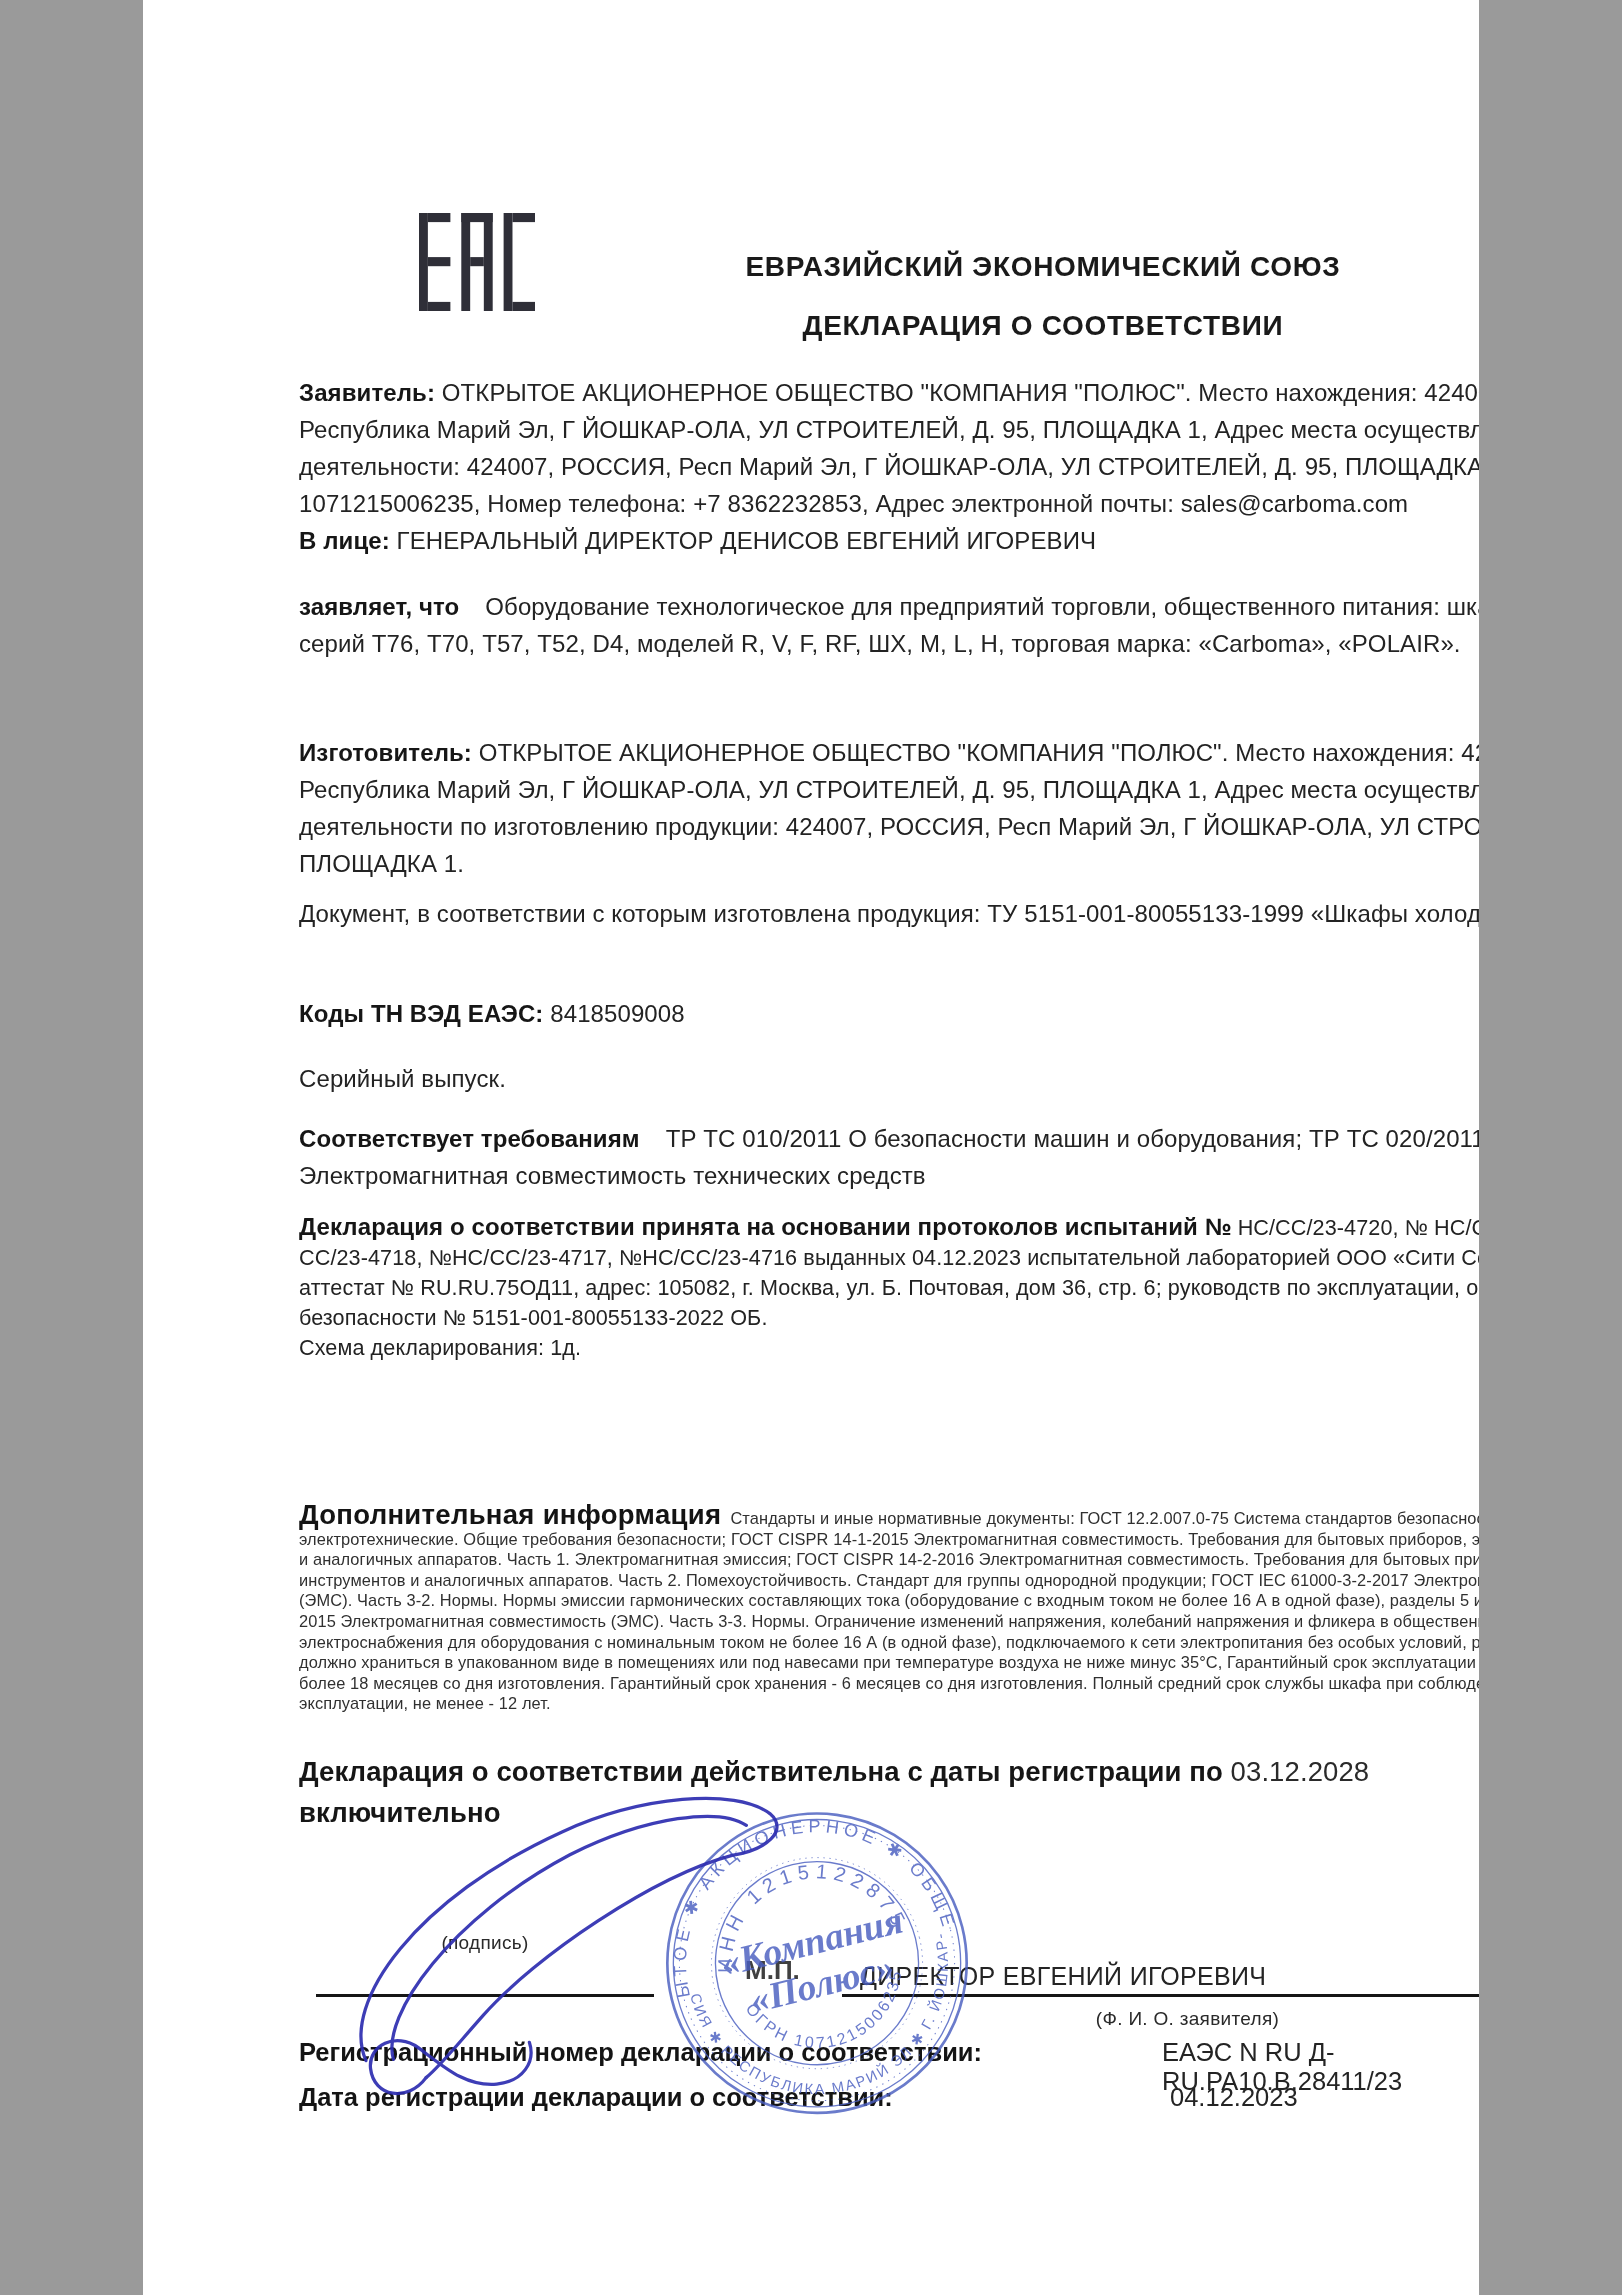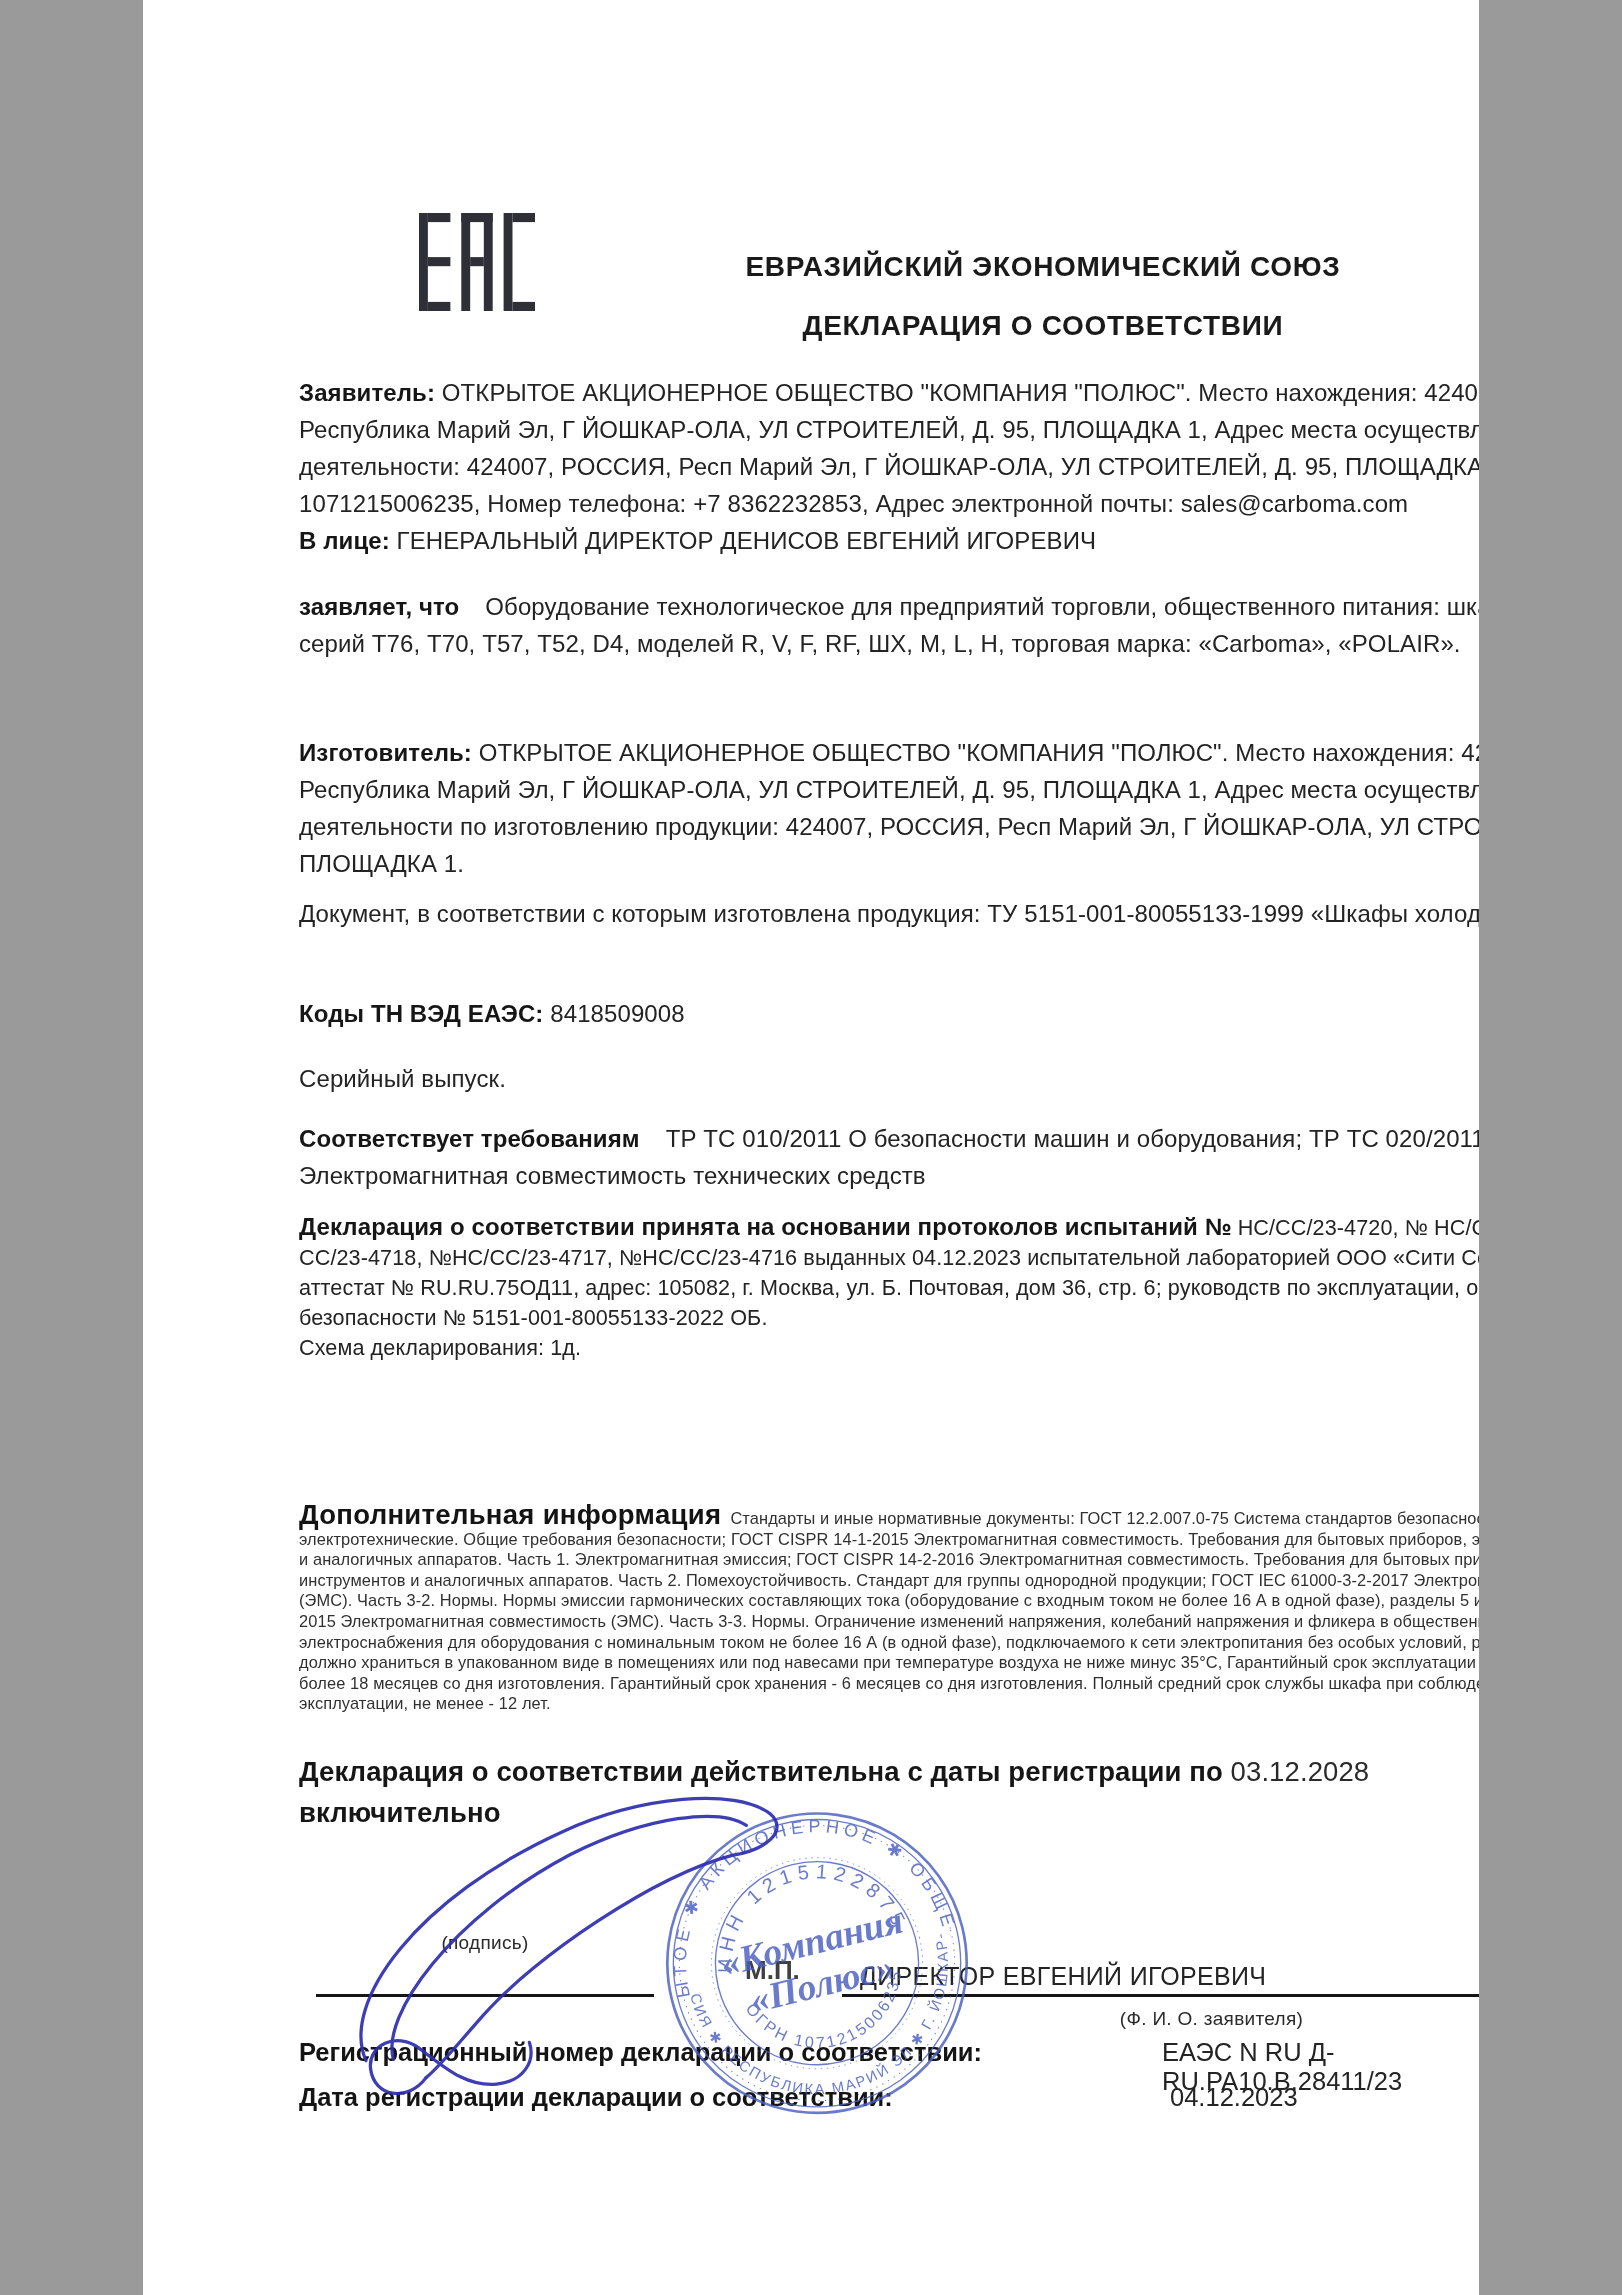--- a/index.html
+++ b/index.html
@@ -344,21 +344,21 @@
     <span style="display:block;">включительно</span>
   </div>
 
   <div class="mp">М.П.</div>
   <div class="fio-name">ДИРЕКТОР ЕВГЕНИЙ ИГОРЕВИЧ</div>
 
   <div class="hline" style="left:173px;top:1994px;width:338px;"></div>
   <div class="hline" style="left:699px;top:1994px;width:838px;"></div>
 
   <div class="small-label" style="left:173px;width:338px;top:1932px;">(подпись)</div>
-  <div class="small-label" style="left:712px;width:713px;top:2008px;">(Ф. И. О. заявителя)</div>
+  <div class="small-label" style="left:688px;width:713px;top:2008px;">(Ф. И. О. заявителя)</div>
 
   <div class="regrow-label" style="top:2038px;">Регистрационный номер декларации о соответствии:</div>
   <div class="regrow-value" style="top:2038px;">ЕАЭС N RU Д-RU.РА10.В.28411/23</div>
   <div class="regrow-label" style="top:2083px;">Дата регистрации декларации о соответствии:</div>
   <div class="regrow-value" style="top:2083px;margin-left:8px;">04.12.2023</div>
 
   <svg class="stamp-svg" viewBox="0 0 470 465">
     <defs>
       <path id="arcTop" d="M 39 232 A 196 196 0 0 1 431 232" fill="none"></path>
       <path id="arcBottom" d="M 39 232 A 196 196 0 0 0 431 232" fill="none"></path>

